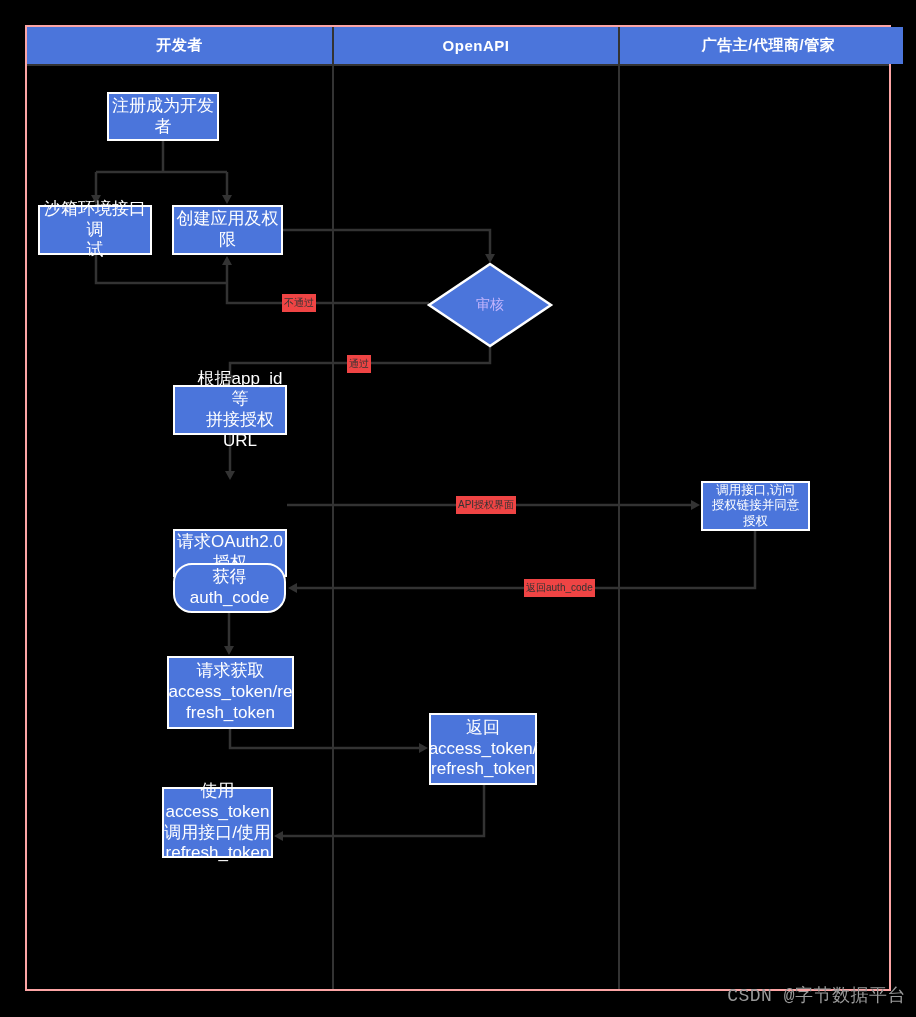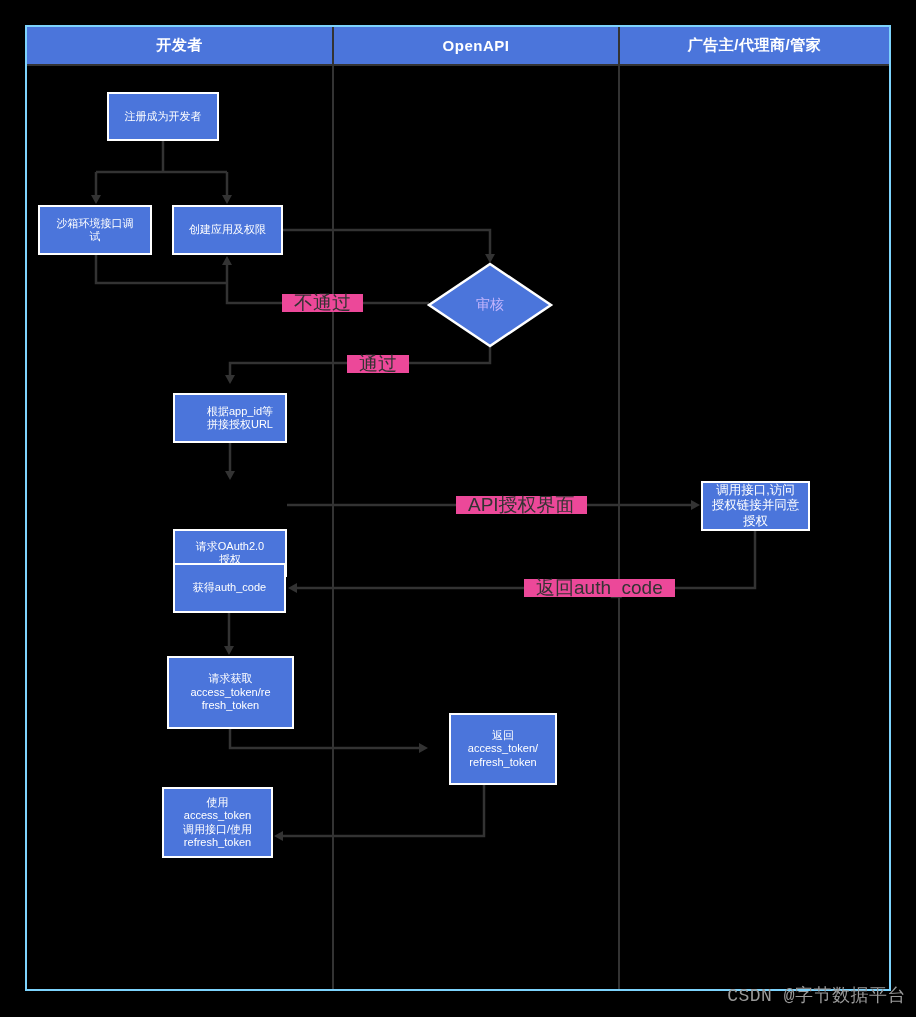--- a/index.html
+++ b/index.html
@@ -1,48 +1,48 @@
 <!DOCTYPE html>
 <html><head>
 <meta charset="utf-8">
 <style>
   html,body{margin:0;padding:0;background:#000;}
   body{width:916px;height:1017px;font-family:"Liberation Sans",sans-serif;}
   .stage{position:relative;width:916px;height:1017px;background:#000;overflow:hidden;}
 
   
   .frame{position:absolute;left:25px;top:25px;width:866px;height:966px;
-         border:2px solid #7dd3fc;box-sizing:border-box;}
+         border:2px solid #fca5a5;box-sizing:border-box;}
   .hdr{position:absolute;top:0;height:37px;background:#4b75db;color:#fff;
        display:flex;align-items:center;justify-content:center;
        font-size:15px;font-weight:600;letter-spacing:0.5px;}
   .hdr1{left:0;width:305px;}
   .hdr2{left:307px;width:284px;}
-  .hdr3{left:593px;width:269px;}
+  .hdr3{left:593px;width:269px;padding-left:14px;}
   .hline{position:absolute;top:37px;left:0;right:0;height:2px;background:#333;}
   .vdiv{position:absolute;top:0;bottom:0;width:2px;background:#333;}
   .vdiv1{left:305px;}
   .vdiv2{left:591px;}
 
   
   svg.edges{position:absolute;left:0;top:0;pointer-events:none;}
   .edgeline{stroke:#333;stroke-width:2.5;fill:none;}
   .edgehead{fill:#333;stroke:none;}
 
   
   .node{position:absolute;background:#4b75db;border:2px solid #fff;box-sizing:border-box;
         color:#fff;display:flex;align-items:center;justify-content:center;text-align:center;
-        font-size:11px;line-height:1.22;font-weight:500;white-space:pre-line;}
+        font-size:17px;line-height:1.22;font-weight:500;white-space:pre-line;}
   .diamond-label{position:absolute;left:429px;top:264px;width:122px;height:82px;
         display:flex;align-items:center;justify-content:center;color:#c4b5fd;
         font-size:14px;font-weight:500;}
 
   
-  .chip{position:absolute;background:#ec4899;color:#333;font-size:19px;line-height:16px;
-        padding:1px 12px;transform:translateY(-50%);white-space:nowrap;}
+  .chip{position:absolute;background:#ef4444;color:#333;font-size:10px;line-height:16px;
+        padding:1px 2px;transform:translateY(-50%);white-space:nowrap;}
 
   .watermark{position:absolute;top:983px;right:10px;color:#9a9a9a;font-size:18px;
         letter-spacing:0.5px;white-space:nowrap;font-family:Liberation Mono, monospace;}
 </style>
 </head>
 <body>
 
 <div class="stage">
 
   <div class="frame">
@@ -95,32 +95,32 @@
     <polygon class="edgehead" points="283,831 283,841 274,836"></polygon>
 
     <polygon points="490,264 551,305 490,346 429,305" fill="#4b75db" stroke="#ffffff" stroke-width="2.5"></polygon>
   </svg>
 
   <div class="node" style="left:107px;top:92px;width:112px;height:49px;">注册成为开发者</div>
   <div class="node" style="left:38px;top:205px;width:114px;height:50px;">沙箱环境接口调
 试</div>
   <div class="node" style="left:172px;top:205px;width:111px;height:50px;">创建应用及权限</div>
   <div class="diamond-label">审核</div>
-  <div class="node" style="left:173px;top:393px;width:114px;height:50px;padding-left:20px;">根据app_id等
+  <div class="node" style="left:173px;top:385px;width:114px;height:50px;padding-left:20px;">根据app_id等
 拼接授权URL</div>
   <div class="node" style="left:173px;top:481px;width:114px;height:48px;margin-top:48px;">请求OAuth2.0
 授权</div>
   <div class="node" style="left:701px;top:481px;width:109px;height:50px;font-size:12.5px;">调用接口,访问
 授权链接并同意
 授权</div>
-  <div class="node" style="left:173px;top:563px;width:113px;height:50px;">获得auth_code</div>
+  <div class="node" style="left:173px;top:563px;width:113px;height:50px;border-radius:19px;">获得auth_code</div>
   <div class="node" style="left:167px;top:656px;width:127px;height:73px;">请求获取
 access_token/re
 fresh_token</div>
-  <div class="node" style="left:429px;top:713px;width:108px;height:72px;margin-left:20px;">返回
+  <div class="node" style="left:429px;top:713px;width:108px;height:72px;">返回
 access_token/
 refresh_token</div>
   <div class="node" style="left:162px;top:787px;width:111px;height:71px;">使用
 access_token
 调用接口/使用
 refresh_token</div>
 
   <div class="chip" style="left:282px;top:303px;">不通过</div>
   <div class="chip" style="left:347px;top:364px;text-align:center;">通过</div>
   <div class="chip" style="left:456px;top:505px;">API授权界面</div>

